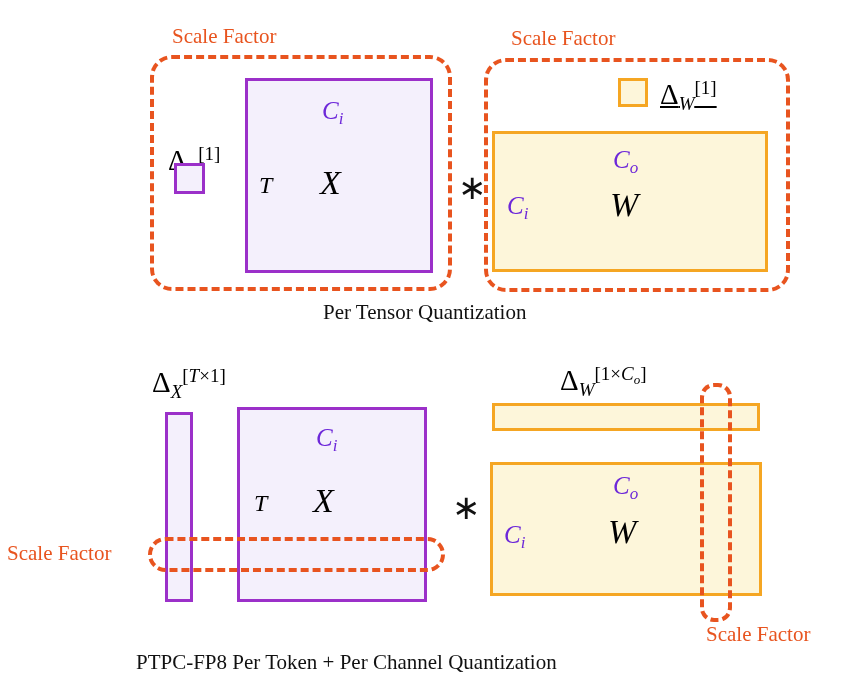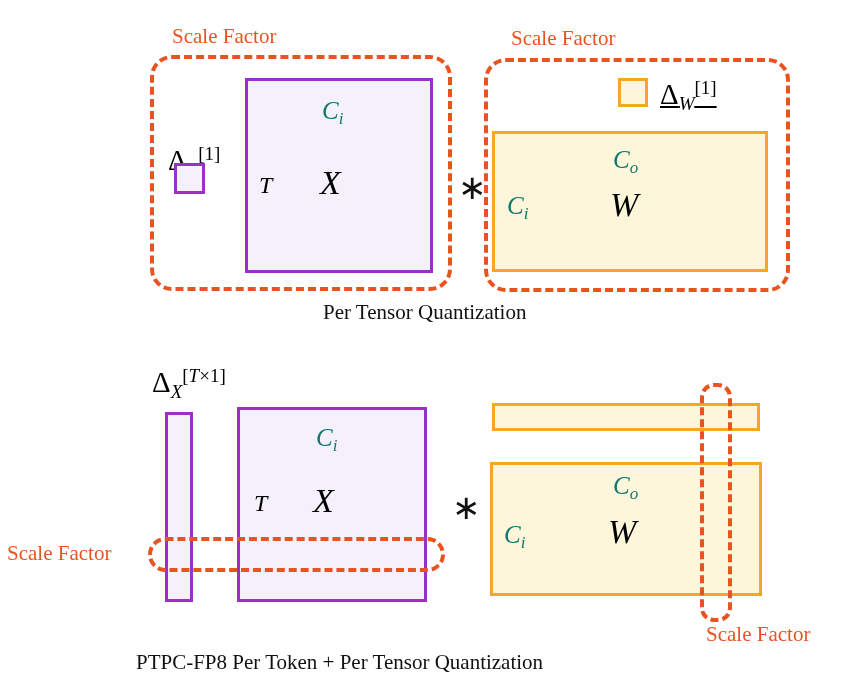--- a/index.html
+++ b/index.html
@@ -32,21 +32,21 @@
         font-family:"Liberation Sans", sans-serif;}
 
   
   .delta{position:absolute;white-space:nowrap;font-size:26px;line-height:1;color:#000;}
   .delta .d{font-size:29px;}
   .delta .sub{font-size:19px;font-style:italic;vertical-align:-0.34em;}
   .delta .sup{font-size:19px;vertical-align:0.52em;}
   .sup-i{font-style:italic;}
 
   
-  .cl{position:absolute;white-space:nowrap;color:#0f766e;}
+  .cl{position:absolute;white-space:nowrap;color:#6d28d9;}
   .cl .m{font-size:25px;font-style:italic;}
   .cl .s{font-size:17px;font-style:italic;vertical-align:-0.32em;}
 </style>
 </head>
 <body>
 
 <div id="stage">
 
   <div class="sf" style="left:172px; top:26px;">Scale Factor</div>
 
@@ -98,30 +98,33 @@
     <span class="m">C</span><span class="s">i</span>
   </div>
   <div class="lbl mid" style="left:254px; top:490px;">T</div>
   <div class="lbl big" style="left:313px; top:482px;">X</div>
 
   <div class="dashrow" style="left:148px; top:537px; width:297px; height:35px;"></div>
   <div class="sf" style="left:7px; top:543px;">Scale Factor</div>
 
   <div class="star" style="left:452px; top:490px;">∗</div>
 
+  <div class="delta" style="left:560px; top:364px;">
+    <span class="d">Δ</span><span class="sub">W</span><span class="sup"><span>[</span><span>1</span><span>×</span><span class="sup-i">C</span><span class="sup-i" style="font-size:13px;vertical-align:-0.3em;">o</span><span>]</span></span>
+  </div>
 
   <div class="mat orange" style="left:492px; top:403px; width:268px; height:28px;"></div>
 
   <div class="mat orange" style="left:490px; top:462px; width:272px; height:134px;"></div>
   <div class="cl" style="left:613px; top:472px;">
     <span class="m">C</span><span class="s">o</span>
   </div>
   <div class="cl" style="left:504px; top:521px;">
     <span class="m">C</span><span class="s">i</span>
   </div>
   <div class="lbl big" style="left:608px; top:513px;">W</div>
 
   <div class="dashcol" style="left:700px; top:383px; width:32px; height:239px;"></div>
   <div class="sf" style="left:706px; top:624px;">Scale Factor</div>
 
-  <div class="caption" style="left:136px; top:652px;">PTPC-FP8 Per Token + Per Tensor Quantization</div>
+  <div class="caption" style="left:136px; top:652px;">PTPC-FP8 Per Token + Per Channel Quantization</div>
 
 </div>
 
 </body></html>

